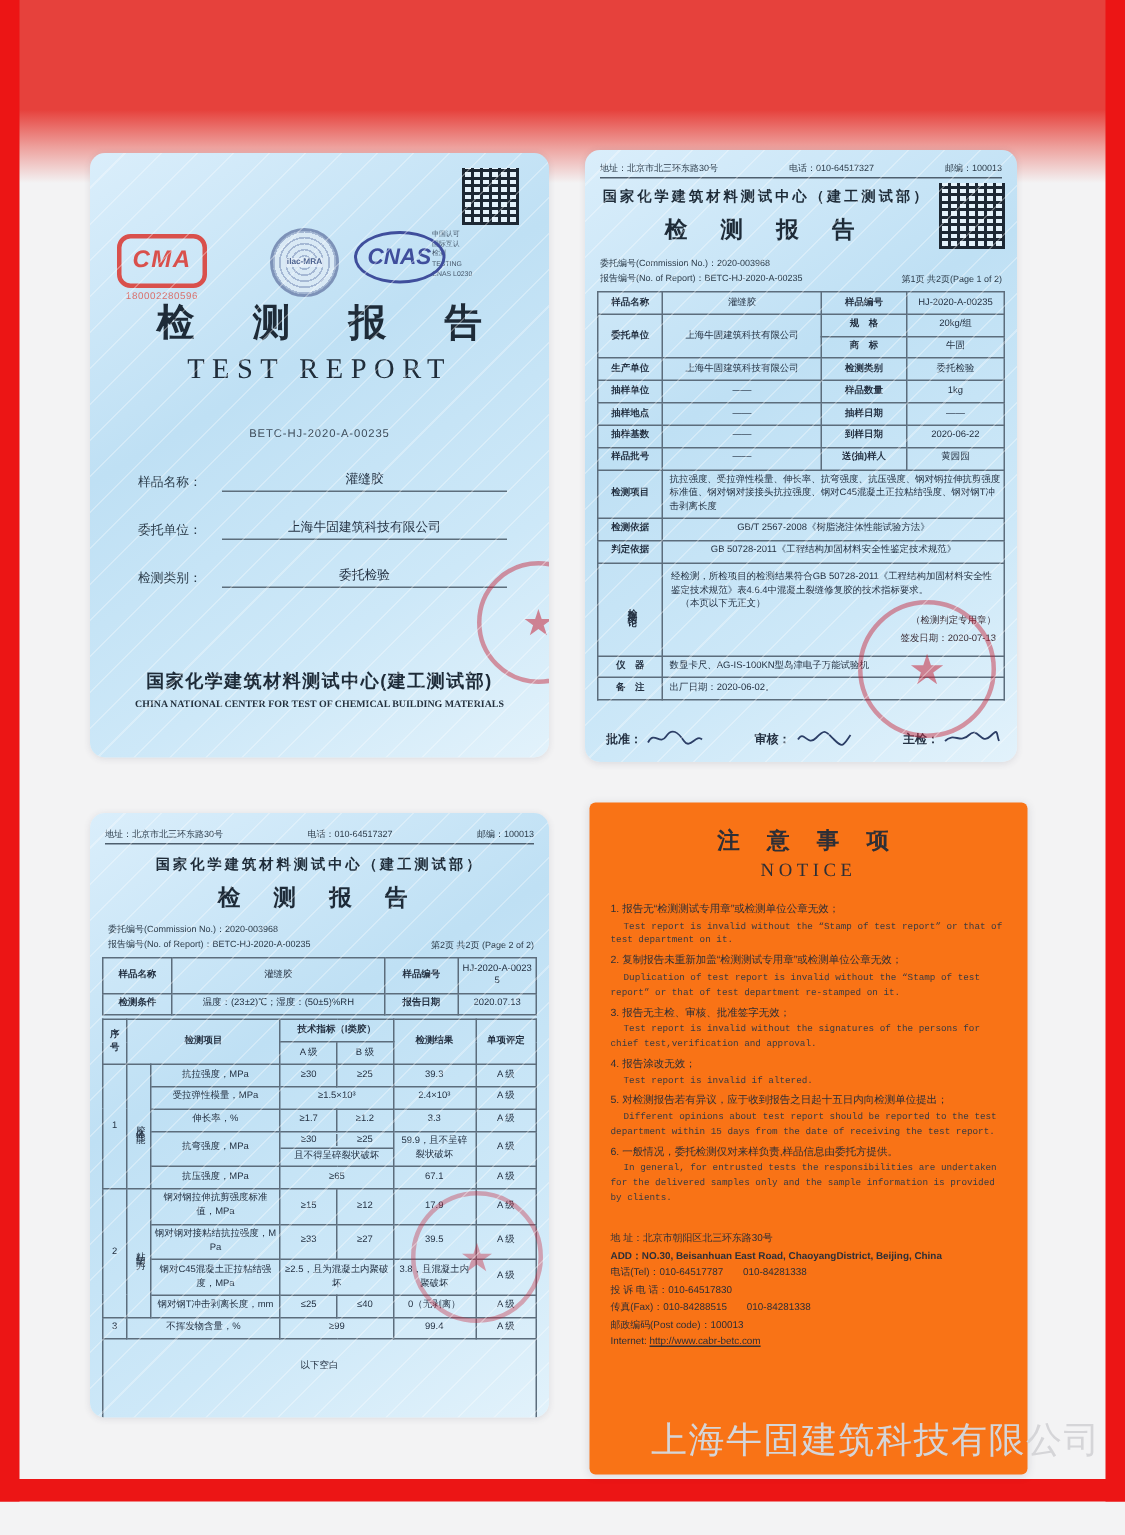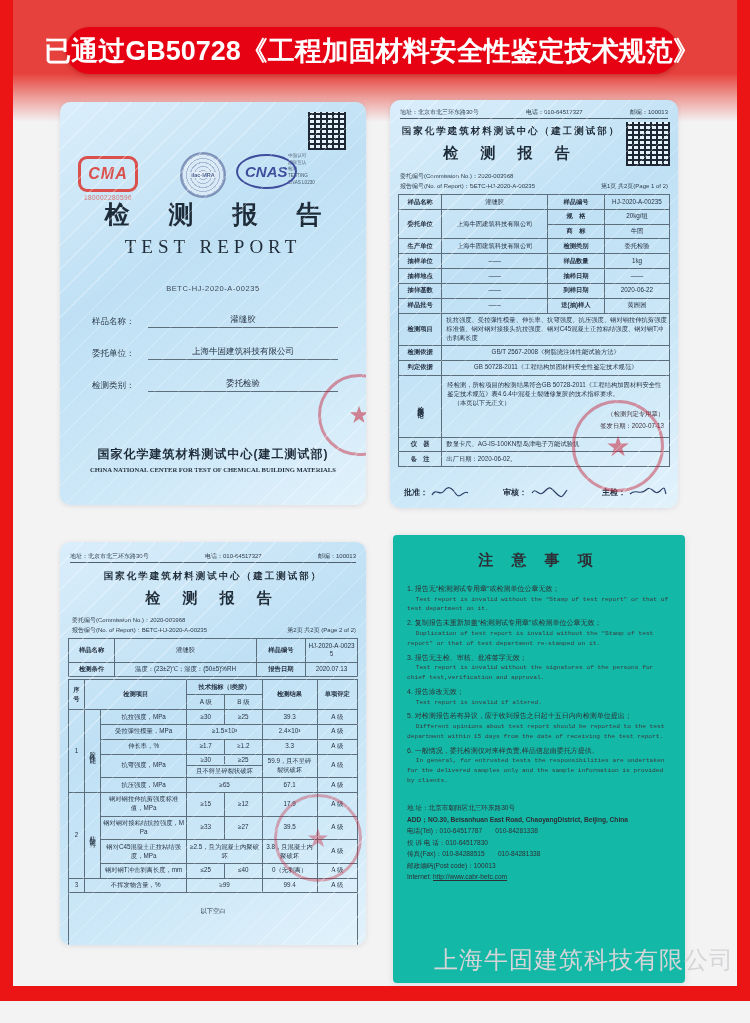--- a/index.html
+++ b/index.html
@@ -12,21 +12,21 @@
   .edge.left{left:0}.edge.right{right:0}
   .bottom-band{position:absolute;left:0;top:986px;width:750px;height:15px;background:#ec1515;}
   .banner{position:absolute;left:66px;top:27px;width:612px;height:47px;border-radius:24px;
     background:#e60113;display:flex;align-items:center;justify-content:center;box-shadow:0 2px 4px rgba(150,20,20,.35);}
   .banner span{color:#ffffff;font-weight:bold;font-size:27px;white-space:nowrap;}
   
   .cert{position:absolute;border-radius:10px;overflow:hidden;box-shadow:0 1px 5px rgba(60,60,80,.12);color:#243142;}
   .cert.blue{background:linear-gradient(150deg,#daeefb 0%,#bfe0f4 38%,#cde8f8 72%,#e2f2fb 100%);}
   .cert.blue::after{content:"";position:absolute;inset:0;pointer-events:none;
     background:repeating-linear-gradient(135deg,rgba(255,255,255,0) 0 16px,rgba(255,255,255,.30) 16px 17px);}
-  .white-page{background:#14b8a6;box-shadow:0 1px 6px rgba(60,60,80,.15);color:#33343a;}
+  .white-page{background:#f97316;box-shadow:0 1px 6px rgba(60,60,80,.15);color:#33343a;}
   .qr{position:absolute;background-color:rgba(255,255,255,.55);
     background-image:repeating-linear-gradient(0deg,#1d2834 0 2px,transparent 2px 5px),
                      repeating-linear-gradient(90deg,#1d2834 0 2px,transparent 2px 6px);}
   .seal{position:absolute;border:3px solid rgba(199,41,62,.48);border-radius:50%;}
   .seal .star{position:absolute;inset:0;display:flex;align-items:center;justify-content:center;
     color:rgba(199,41,62,.55);}
   
   .abs{position:absolute;}
   .c1-title{left:0;right:0;top:96px;text-align:center;font-size:25px;font-weight:bold;letter-spacing:16px;padding-left:16px;color:#1e2b38;}
   .c1-sub{left:0;right:0;top:134px;text-align:center;font-family:"Liberation Serif",serif;font-size:19px;letter-spacing:5px;color:#202d3a;}
@@ -82,23 +82,20 @@
 </head>
 <body>
 
 <div class="page">
 
   <div class="header-bg"></div>
   <div class="edge left"></div>
   <div class="edge right"></div>
   <div class="bottom-band"></div>
 
-  <div class="banner">
-    <span>已通过GB50728《工程加固材料安全性鉴定技术规范》</span>
-  </div>
 
   <div class="cert blue" style="left:60px;top:102px;width:306px;height:403px;">
     <div class="qr" style="right:20px;top:10px;width:38px;height:38px;"></div>
     <div class="abs qr-cap" style="right:16px;top:51px;width:62px;">
       <div>中国认可</div>
       <div>国际互认</div>
       <div>检测</div>
       <div>TESTING</div>
       <div>CNAS L0230</div>
     </div>
@@ -405,20 +402,21 @@
       </tbody>
         </table>
     </div>
     <div class="seal" style="right:4px;top:252px;width:82px;height:82px;border-color:rgba(199,41,62,.38);">
       <span class="star" style="font-size:26px;color:rgba(199,41,62,.42);">★</span>
     </div>
   </div>
 
   <div class="cert white-page" style="left:393px;top:535px;width:292px;height:448px;border-radius:4px;">
     <div class="n-title">注 意 事 项</div>
+    <div class="n-sub">NOTICE</div>
     <div class="n-items">
       <div>
         <div class="n-cn">1. 报告无“检测测试专用章”或检测单位公章无效；</div>
         <div class="n-en">Test report is invalid without the “Stamp of test report” or that of test department on it.</div>
       </div>
       <div>
         <div class="n-cn">2. 复制报告未重新加盖“检测测试专用章”或检测单位公章无效；</div>
         <div class="n-en">Duplication of test report is invalid without the “Stamp of test report” or that of test department re-stamped on it.</div>
       </div>
       <div>

